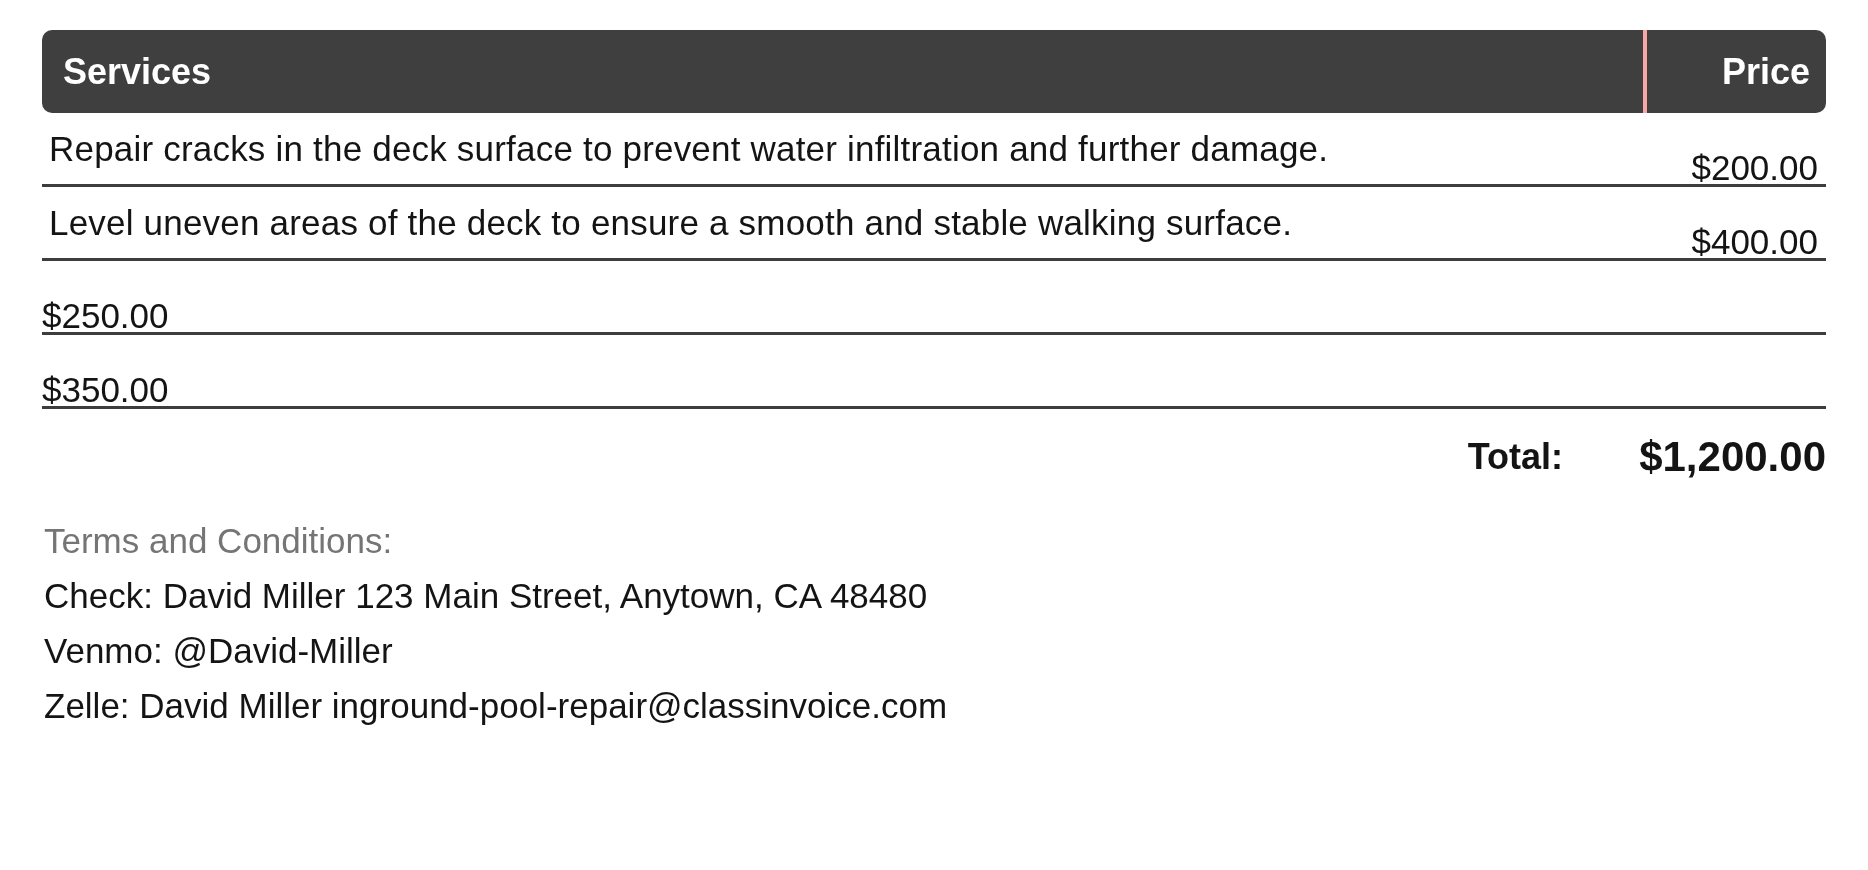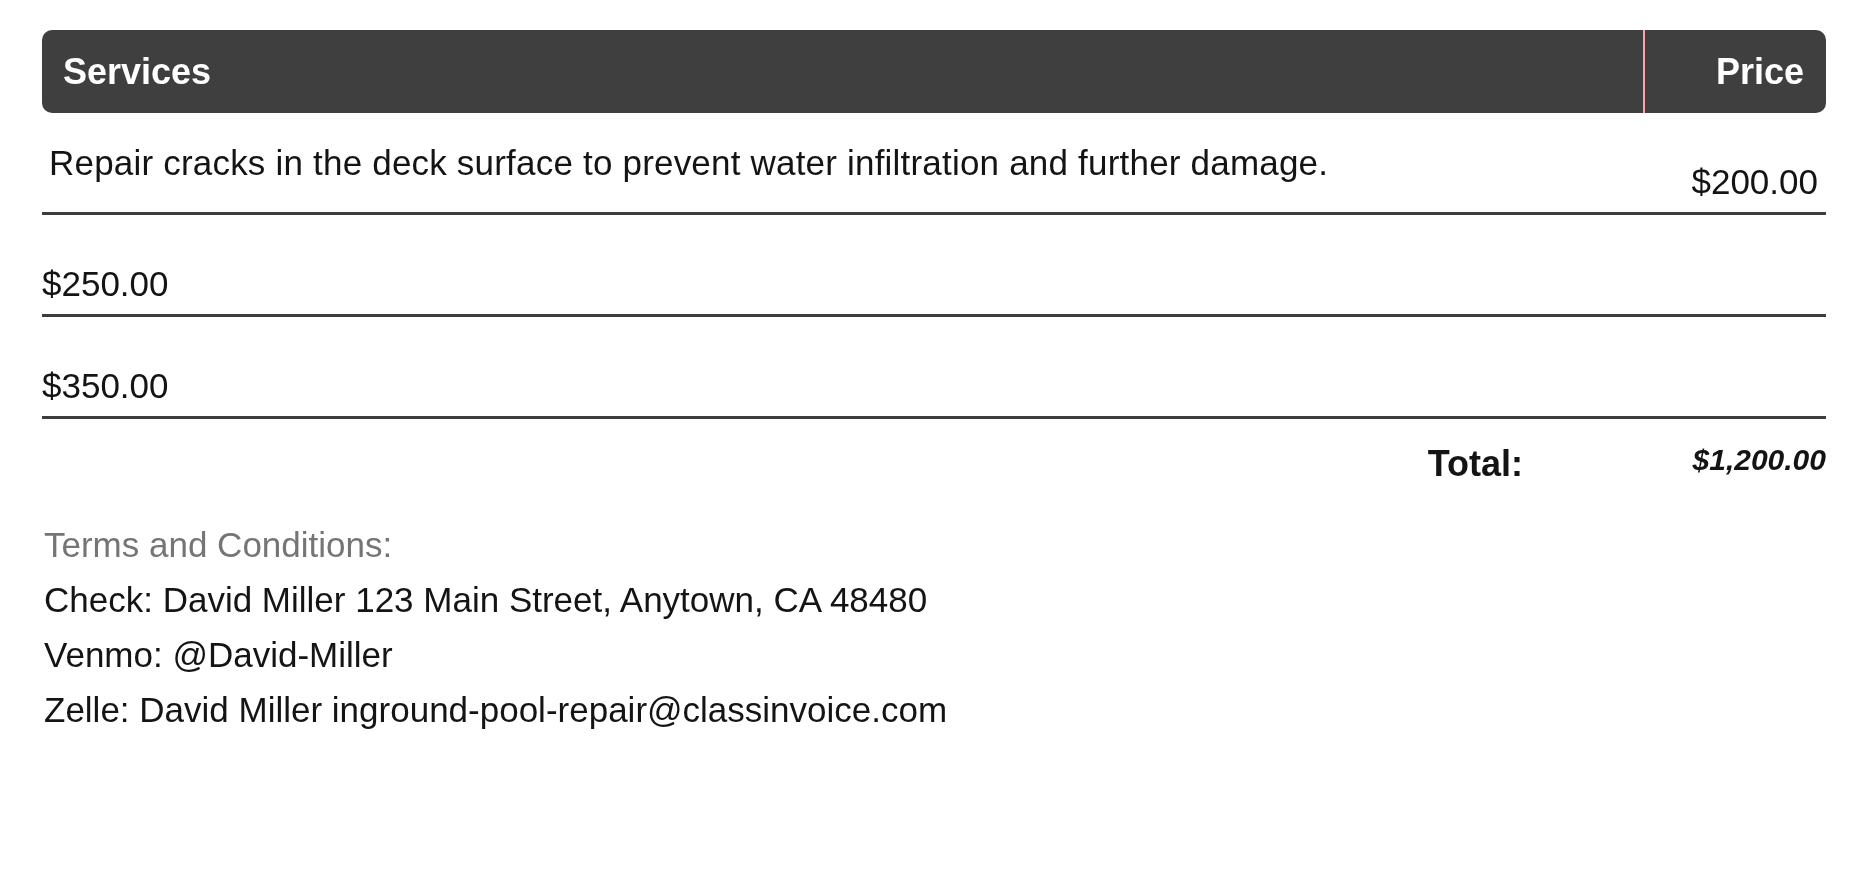--- a/index.html
+++ b/index.html
@@ -43,55 +43,53 @@
     flex: 1;
     display: flex;
     align-items: center;
     padding-left: 21px;
   }
   .th-price {
     width: 183px;
     display: flex;
     align-items: center;
     justify-content: flex-end;
-    padding-right: 22px;
-    border-left: 2px solid #fca5a5;
+    padding-right: 16px;
+    border-left: 4px solid #fca5a5;
   }
   .trow {
     display: flex;
     align-items: center;
-    height: 102px;
+    height: 74px;
     border-bottom: 3px solid var(--row-border);
     font-size: 35px;
   }
   .td-service {
     flex: 1;
     padding-left: 7px;
     letter-spacing: 0.2px;
   }
   .td-price {
     padding-right: 8px;
     text-align: right;
     white-space: nowrap;
     margin-top: 38px;
   }
   .total-row {
     display: flex;
     justify-content: flex-end;
-    align-items: flex-start;
+    align-items: center;
     padding: 24px 0 0 0;
     font-weight: bold;
-    gap: 40px;
   }
   .total-label { font-size: 36px; }
   .total-value {
-    font-size: 30px;
+    font-size: 42px;
     min-width: 263px;
     text-align: right;
-    font-style: italic;
   }
   
   .terms {
     margin-top: 32px;
     font-size: 35px;
     line-height: 55px;
     padding-left: 2px;
   }
   .terms-heading { color: var(--terms-heading-text); }
   .terms-line { color: var(--body-text); }
@@ -106,20 +104,24 @@
     <div class="thead">
       <div class="th-service">Services</div>
       <div class="th-price">Price</div>
     </div>
 
     <div class="trow">
       <div class="td-service">Repair cracks in the deck surface to prevent water infiltration and further damage.</div>
       <div class="td-price">$200.00</div>
     </div>
 
+    <div class="trow">
+      <div class="td-service">Level uneven areas of the deck to ensure a smooth and stable walking surface.</div>
+      <div class="td-price">$400.00</div>
+    </div>
 
     <div class="trow">
       <div class="td-price">$250.00</div>
     </div>
 
     <div class="trow">
       <div class="td-price">$350.00</div>
     </div>
 
     <div class="total-row">

